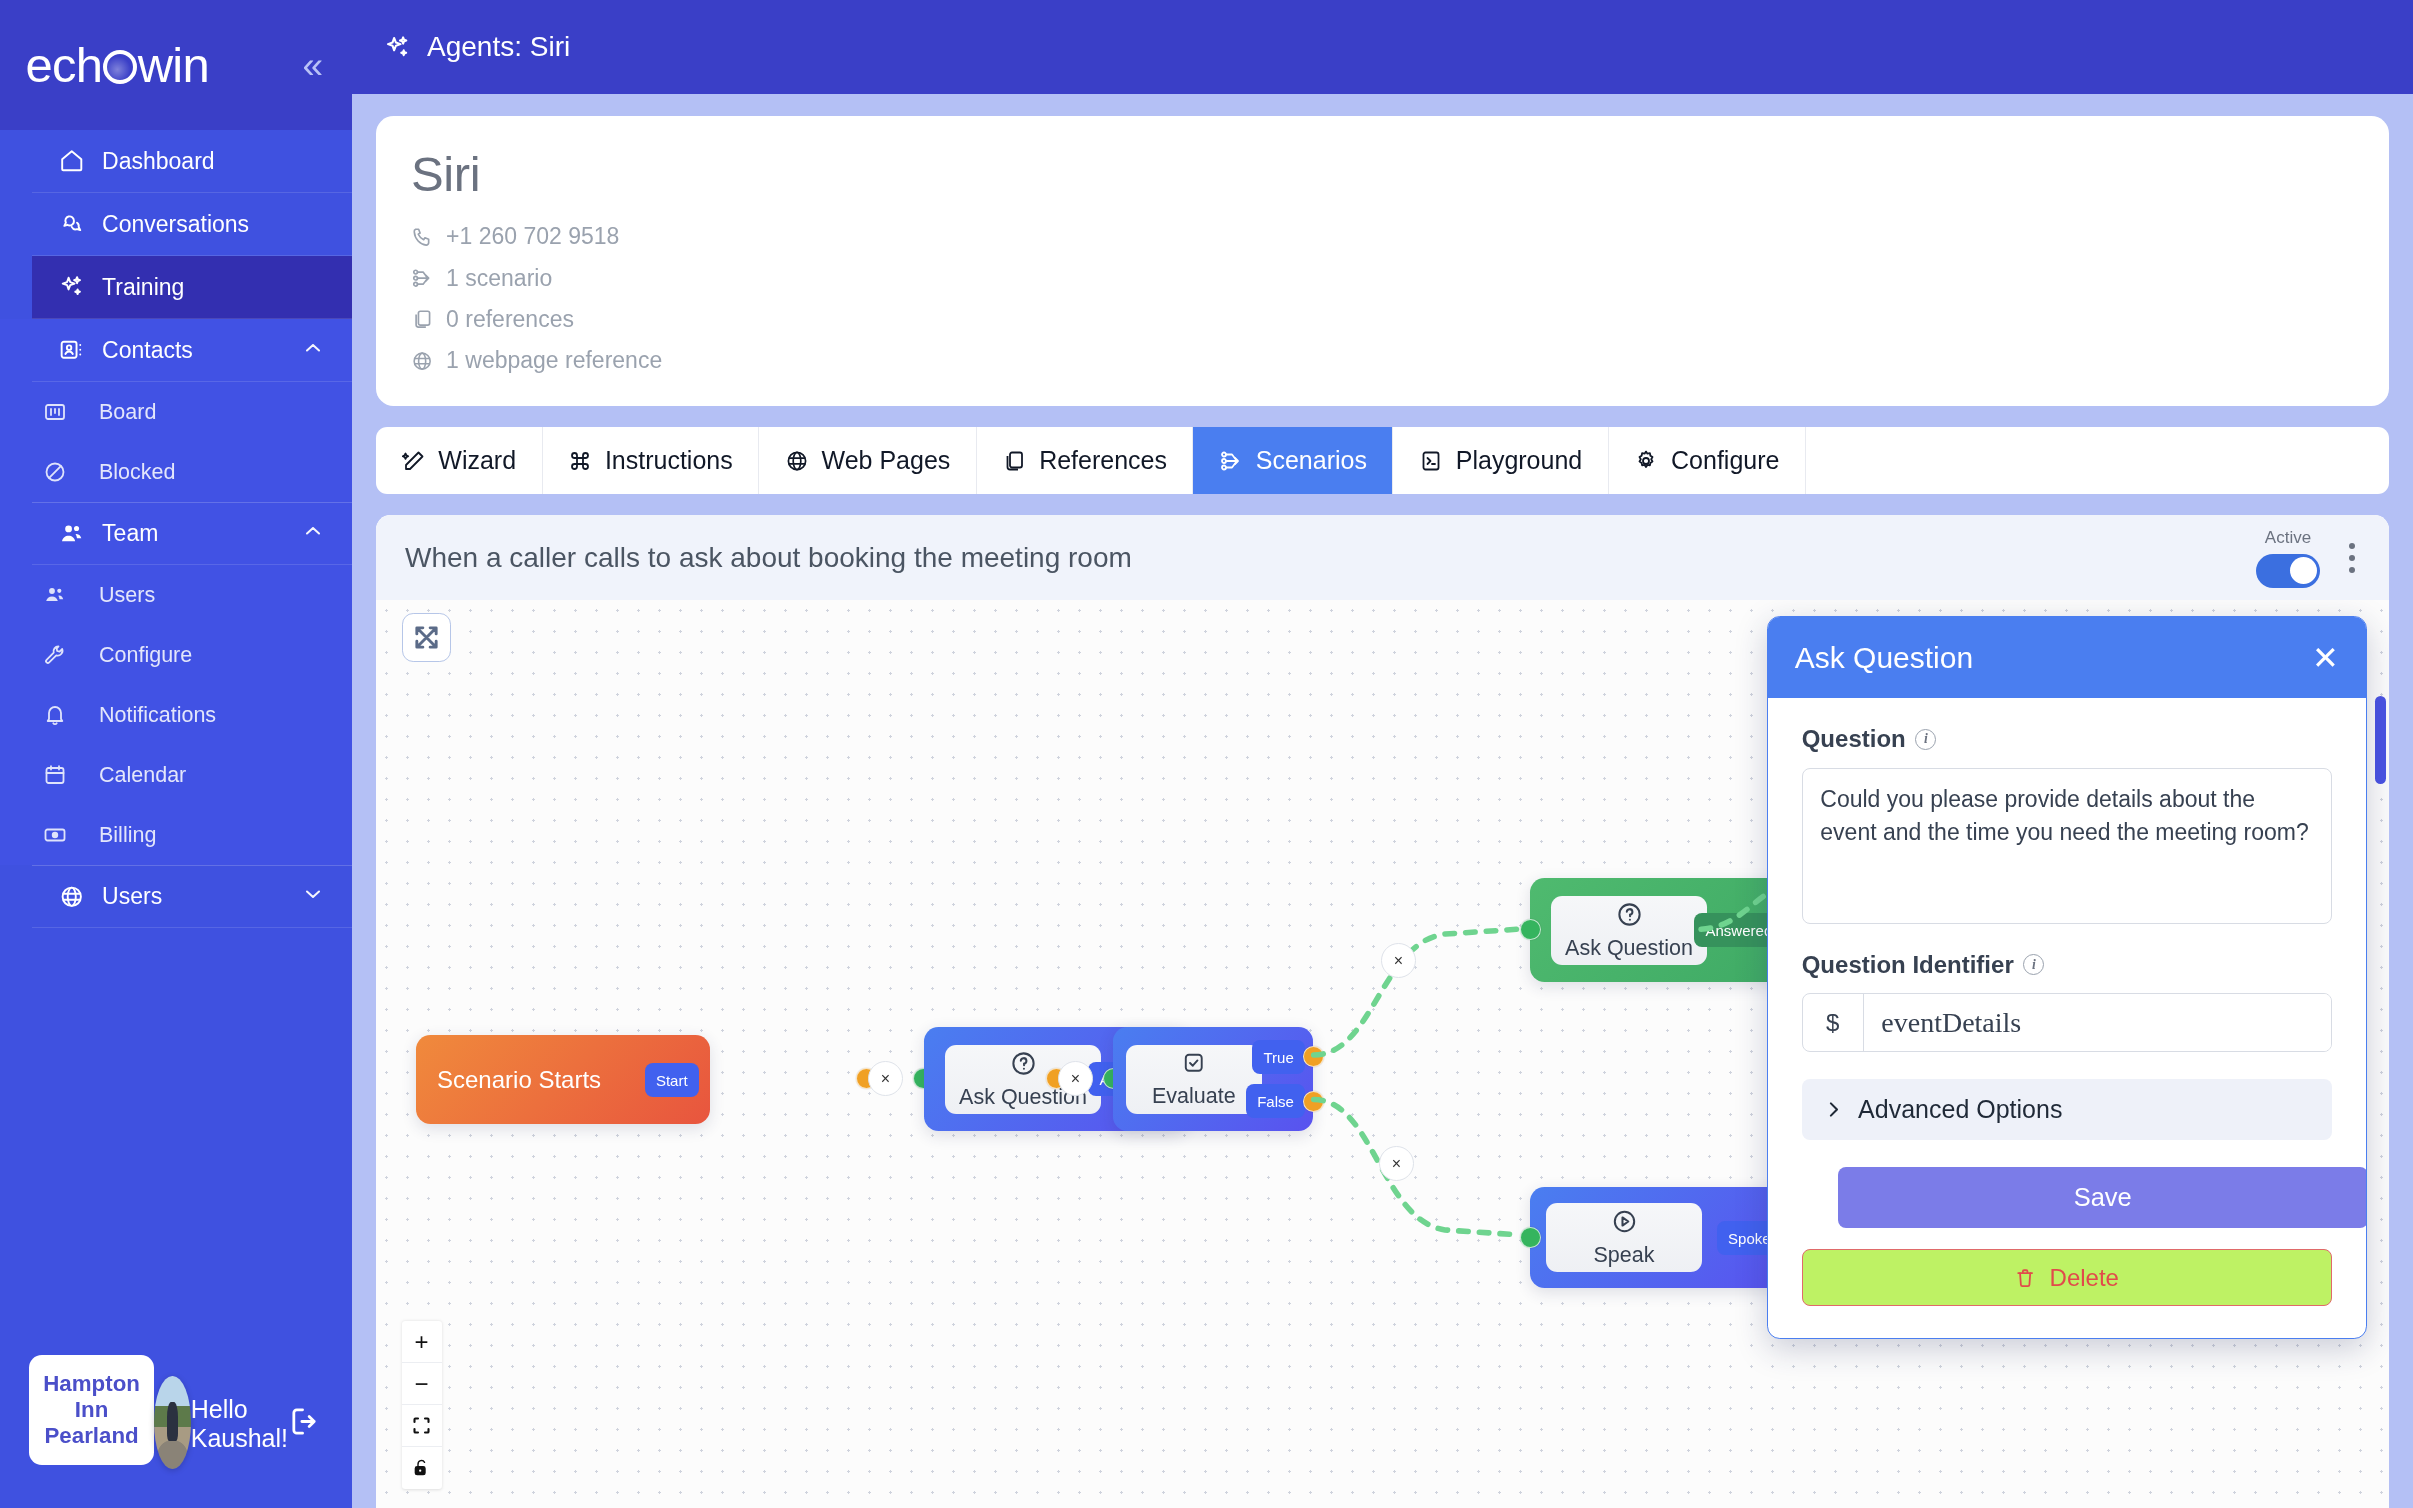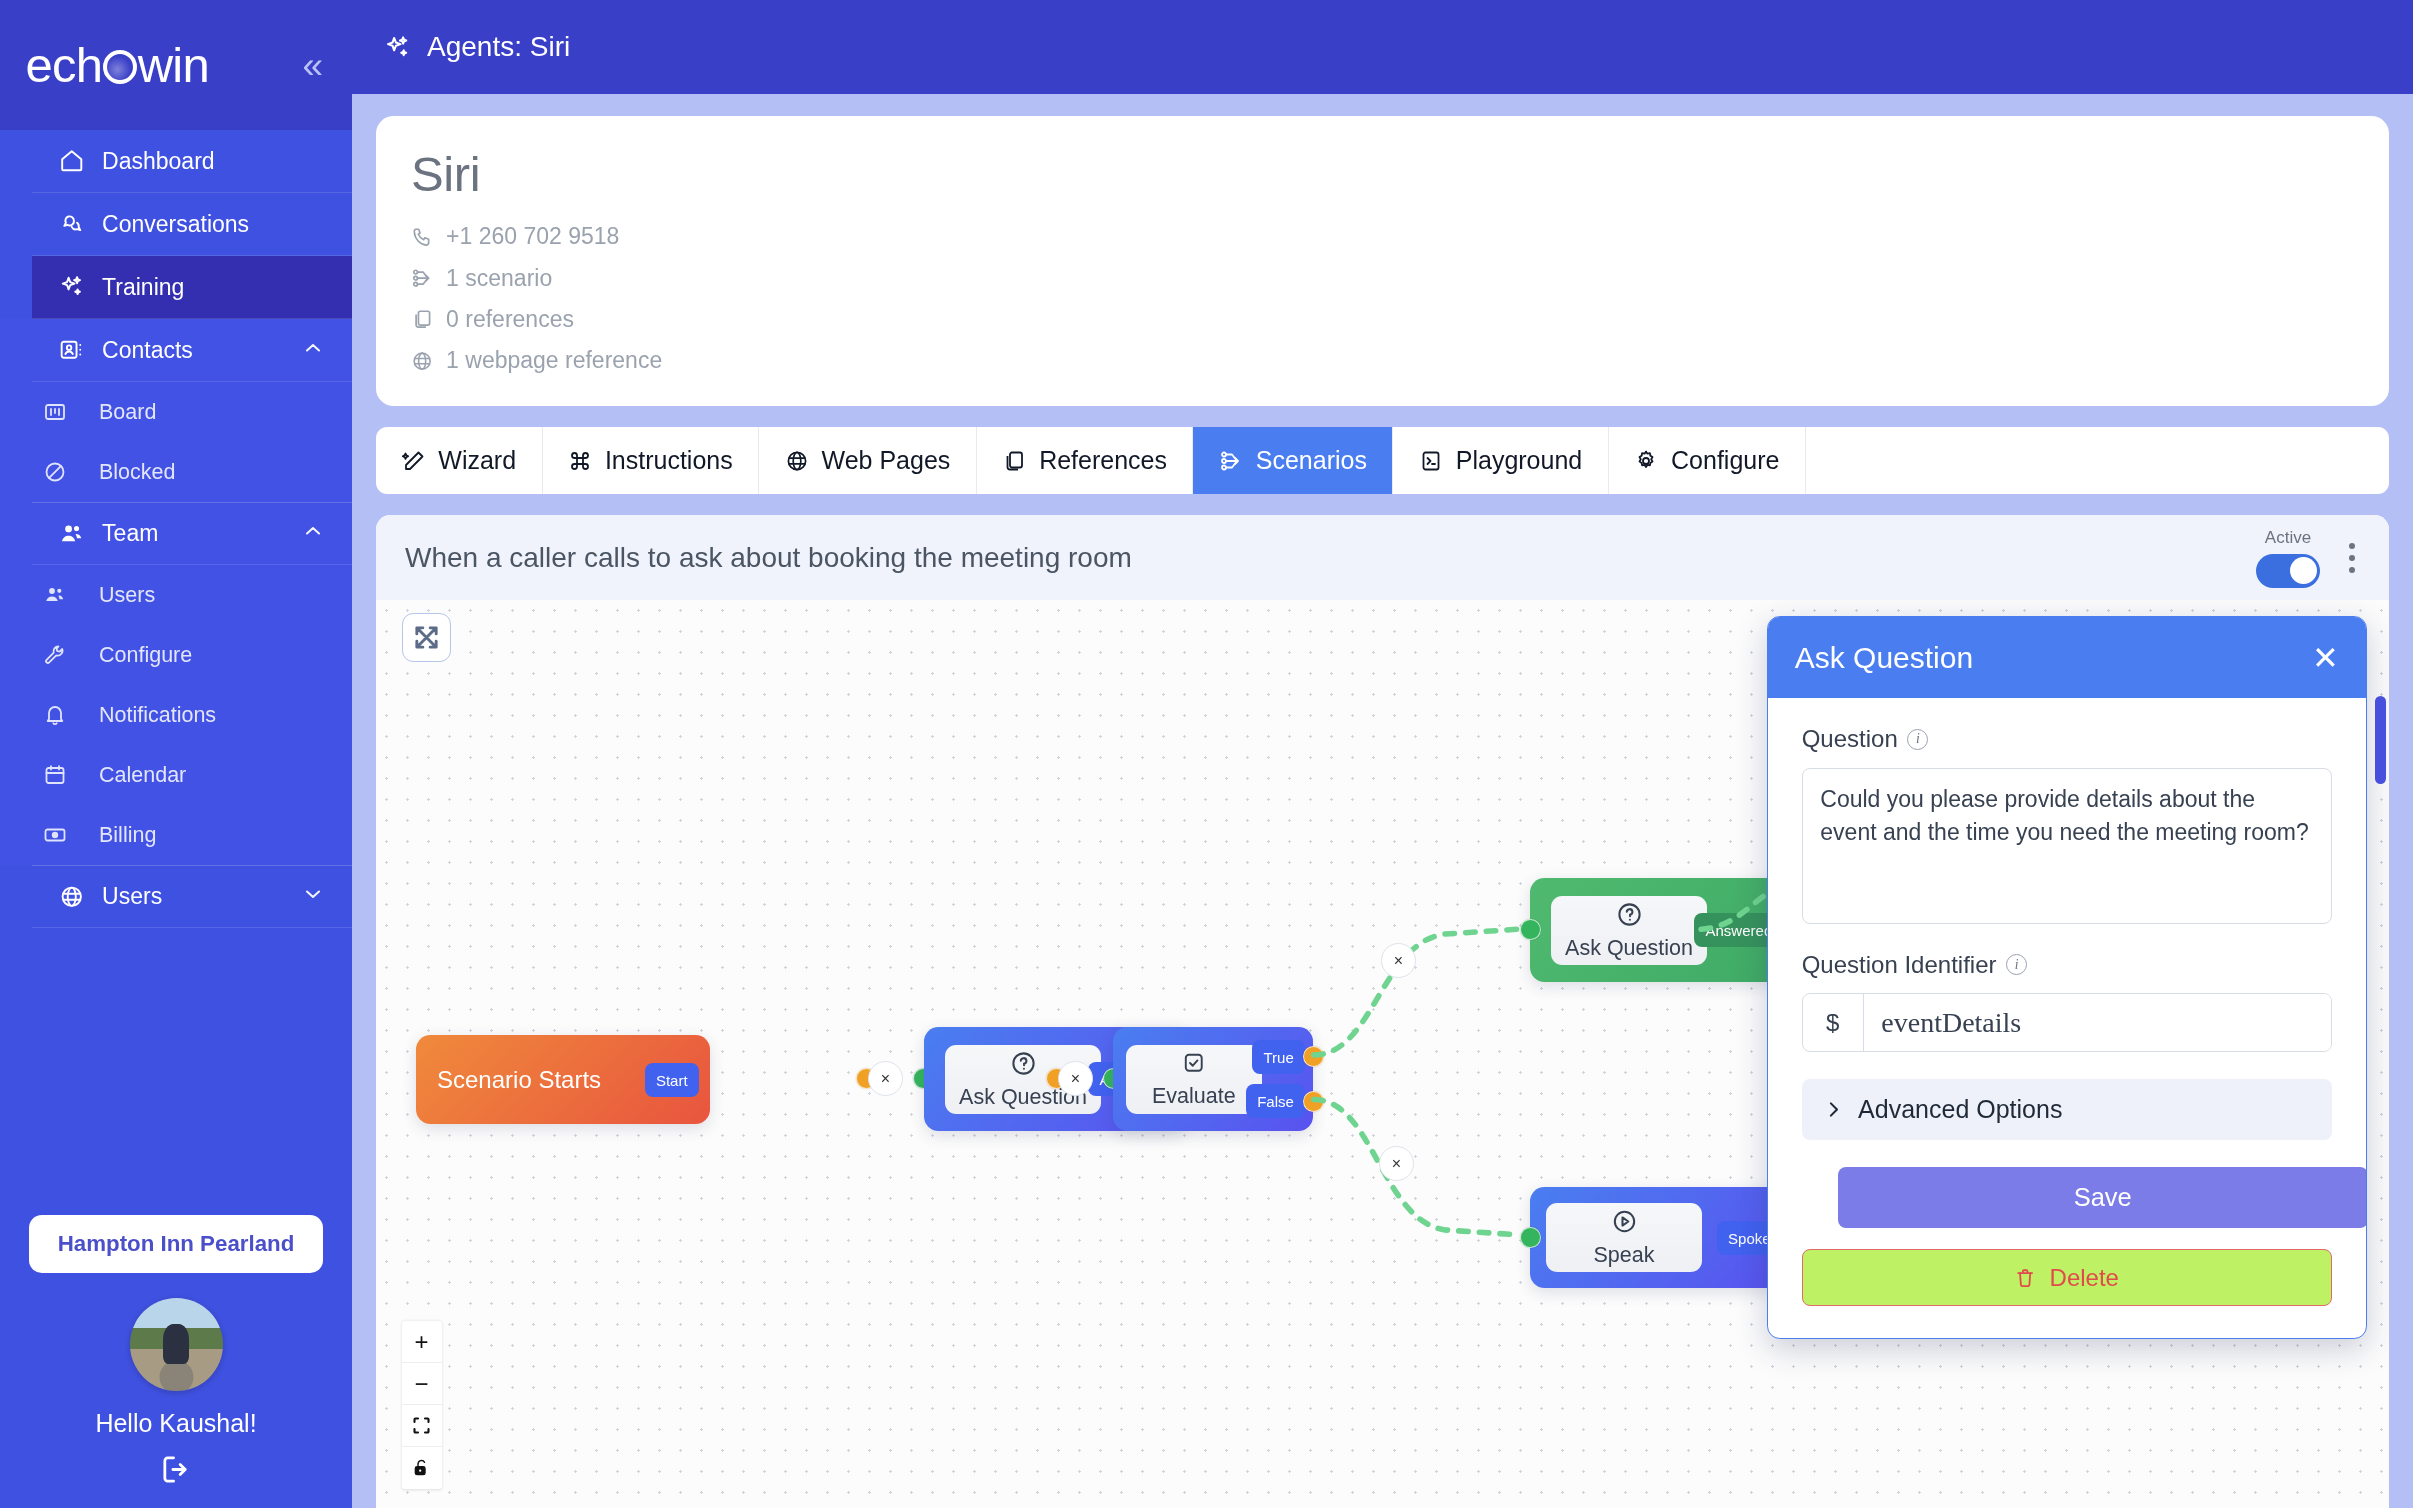--- a/index.html
+++ b/index.html
@@ -53,21 +53,21 @@
     font-size: 21.5px; font-weight: 400;
     color: #e3e6fb;
     cursor: pointer;
   }
   .group-block { background: #4152e4; }
   .icon { display: inline-flex; align-items: center; justify-content: center; flex: 0 0 auto; }
   .icon svg { display: block; }
 
   .sidebar-foot {
     flex: 0 0 auto; padding: 0 29px 17.6px;
-    display: flex; flex-direction: column; align-items: center;
+    display: flex; flex-direction: row; align-items: center;
   }
   .org-pill {
     width: 100%; background: #fff; color: #4b4fc9;
     border-radius: 12.8px; text-align: center;
     font-size: 22.3px; font-weight: 700;
     padding: 16px 8px; margin-bottom: 25.5px;
     cursor: pointer;
   }
   .avatar {
     width: 93px; height: 93px; border-radius: 50%;
@@ -206,21 +206,21 @@
     border: 0.8px solid #4a7ef0;
     overflow: hidden; z-index: 20;
   }
   .panel-head {
     background: #4a7ef0; color: #fff;
     height: 81px; display: flex; align-items: center;
     padding: 0 27px; font-size: 30px; font-weight: 500;
   }
   .panel-close { margin-left: auto; font-size: 32px; cursor: pointer; line-height: 1; font-weight: 300; }
   .panel-body { padding: 27px 34px 32px; }
-  .field-label { display: flex; align-items: center; gap: 9.6px; font-size: 24px; color: #374151; margin-bottom: 14.4px; }
+  .field-label { display: flex; align-items: center; gap: 9.6px; font-size: 24px; color: #374151; margin-bottom: 14.4px; font-weight: bold; }
   .info-dot {
     width: 21px; height: 21px; border-radius: 50%; border: 1.6px solid #9aa2ae;
     color: #6b7280; font-size: 13.6px; display: inline-flex; align-items: center; justify-content: center;
     font-style: italic; font-family: "Liberation Serif", serif; cursor: pointer;
   }
   .q-textarea {
     width: 100%; height: 156px; border: 0.8px solid #d8dce4; border-radius: 8px;
     padding: 14.4px 17.6px; font-size: 23px; line-height: 1.42; color: #374151;
     font-family: "Liberation Sans", sans-serif; resize: none; outline: none; background: #fff;
   }

